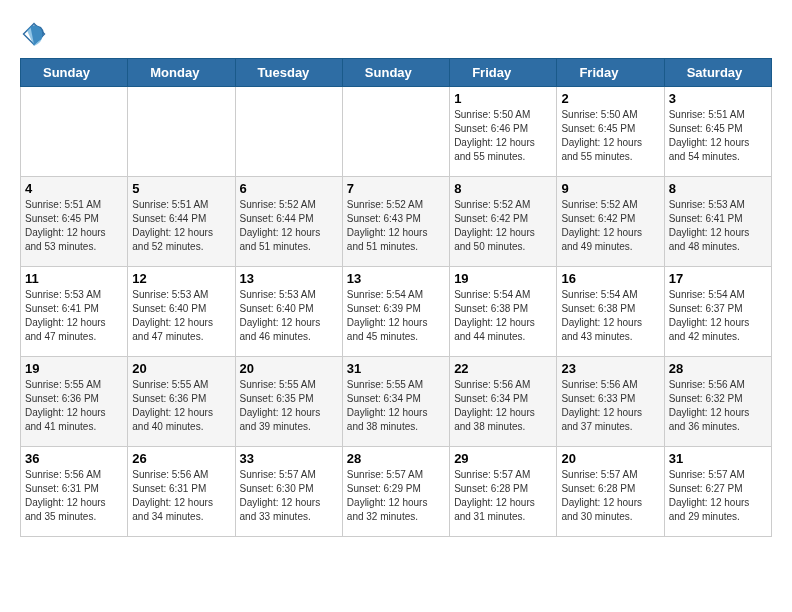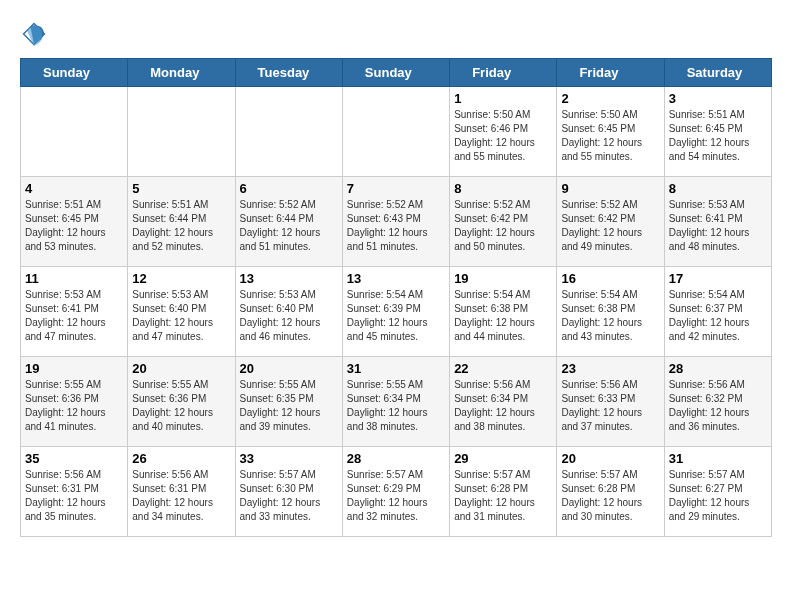--- a/index.html
+++ b/index.html
@@ -290,21 +290,21 @@
         <td>
           <span class="day-num">28</span>
           <div class="day-info" style="white-space: pre-line;">Sunrise: 5:56 AM
 Sunset: 6:32 PM
 Daylight: 12 hours
 and 36 minutes.</div>
         </td>
       </tr>
       <tr>
         <td>
-          <span class="day-num">35</span>
+          <span class="day-num">36</span>
           <div class="day-info" style="white-space: pre-line;">Sunrise: 5:56 AM
 Sunset: 6:31 PM
 Daylight: 12 hours
 and 35 minutes.</div>
         </td>
         <td>
           <span class="day-num">26</span>
           <div class="day-info" style="white-space: pre-line;">Sunrise: 5:56 AM
 Sunset: 6:31 PM
 Daylight: 12 hours

